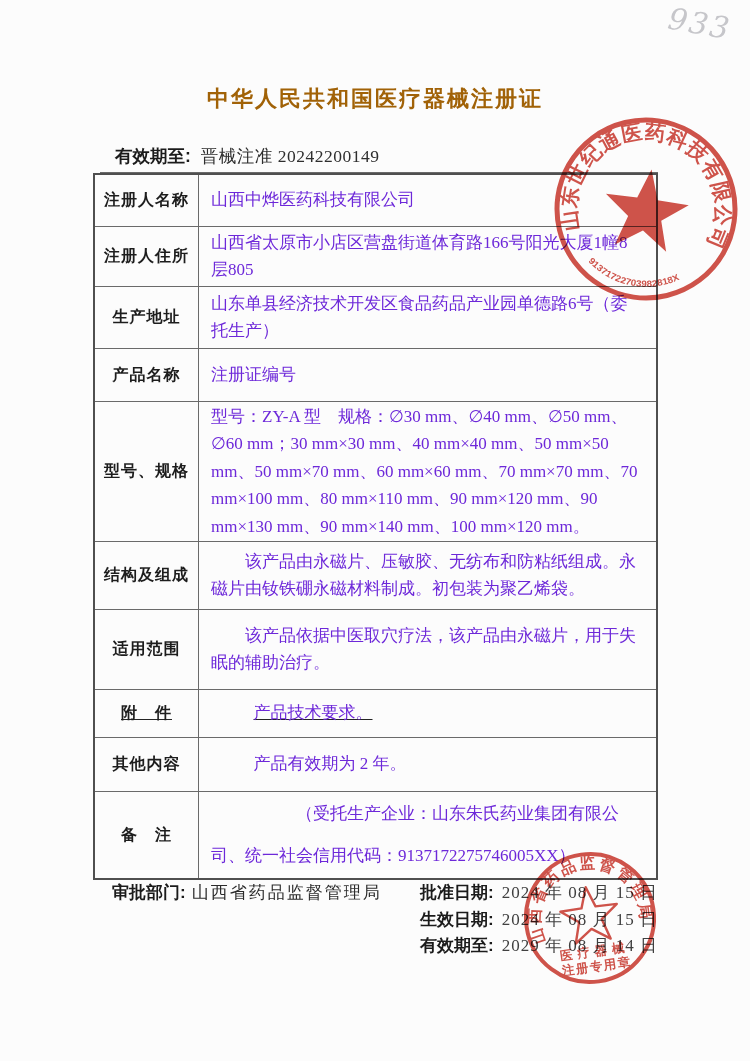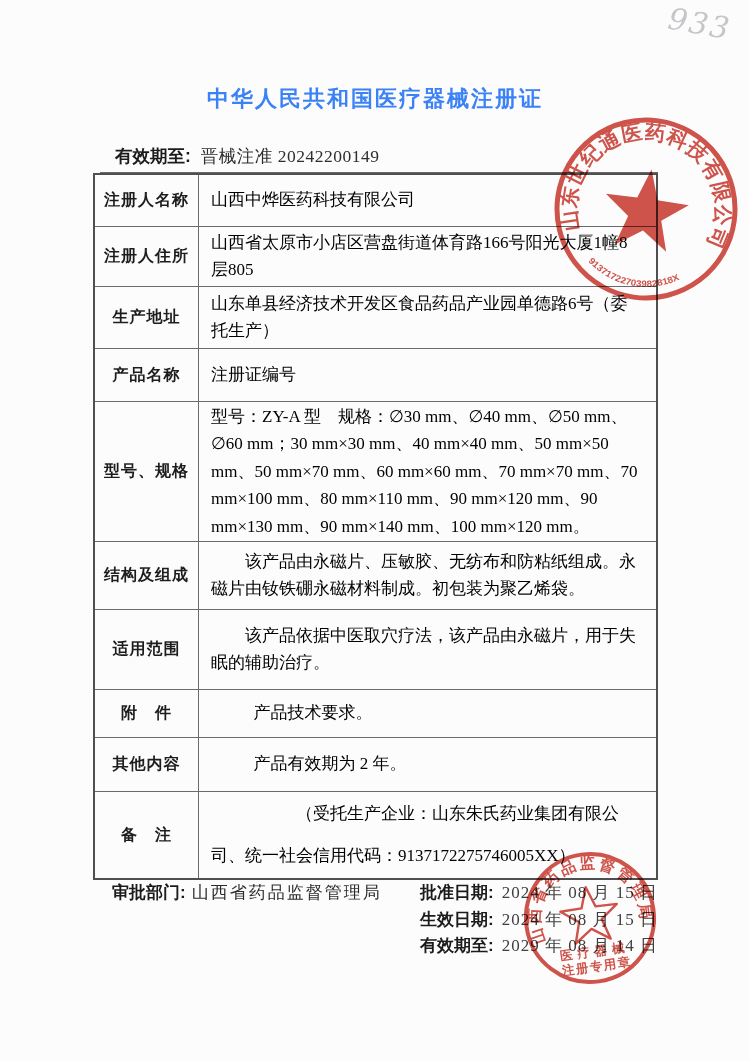--- a/index.html
+++ b/index.html
@@ -9,48 +9,48 @@
     font-family:"Liberation Serif","DejaVu Serif",serif;color:#242424;
   }
   .hand-note{
     position:absolute;left:668px;top:6px;font-size:30px;color:#bdbdc2;
     font-style:italic;transform:rotate(10deg);letter-spacing:2px;
     font-family:"DejaVu Serif",serif;opacity:.85;
   }
   .title{
     position:absolute;left:0;top:84px;width:750px;text-align:center;
     font-family:"Liberation Sans","DejaVu Sans",sans-serif;
-    font-weight:bold;font-size:22px;letter-spacing:2px;color:#3b82f6;
+    font-weight:bold;font-size:22px;letter-spacing:2px;color:#a16207;
   }
   .cert-line{position:absolute;left:115px;top:144px;font-size:17.5px;white-space:nowrap;}
   .cert-line .lbl{font-family:"Liberation Sans","DejaVu Sans",sans-serif;font-weight:bold;color:#1b1b1b;}
   .cert-line .val{margin-left:10px;letter-spacing:.5px;color:#2e2e2e;}
   .cert-underline{position:absolute;left:100px;top:172px;width:558px;height:1px;background:#6a6a6a;}
 
   .reg-table{
     position:absolute;left:93px;top:173px;width:565px;
     border:2px solid #4f4f4f;box-sizing:border-box;background:transparent;
   }
   .trow{display:flex;box-sizing:border-box;border-bottom:1.4px solid #6a6a6a;}
   .trow:last-child{border-bottom:none;}
   .tlabel{
     width:104px;flex:0 0 104px;box-sizing:border-box;border-right:1.4px solid #6a6a6a;
     display:flex;align-items:center;justify-content:center;text-align:center;
     font-family:"Liberation Sans","DejaVu Sans",sans-serif;font-weight:bold;
     font-size:16px;color:#1d1d1d;letter-spacing:1px;padding:2px;
   }
   .tvalue{
     flex:1;display:flex;align-items:center;box-sizing:border-box;
-    padding:5px 16px 5px 12px;font-size:17px;line-height:1.55;color:#000000;
+    padding:5px 16px 5px 12px;font-size:17px;line-height:1.55;color:#6d28d9;
   }
   .tvalue .txt{width:100%;}
   
   .trow.r1{height:52px;} .trow.r2{height:60px;} .trow.r3{height:62px;}
   .trow.r4{height:53px;} .trow.r5{height:140px;} .trow.r6{height:68px;}
-  .trow.r7{height:80px;} .trow.r8{height:48px;} .trow.r9{height:54px;}
+  .trow.r7{height:80px;} .trow.r8{height:48px;text-decoration:underline;} .trow.r9{height:54px;}
   .trow.r10{height:86px;}
   .trow.r5 .tvalue{line-height:1.62;}
   .trow.r6 .txt,.trow.r7 .txt{text-indent:2em;}
   .trow.r8 .txt,.trow.r9 .txt{text-indent:2.5em;}
   .trow.r10 .tvalue{line-height:2.45;}
   .trow.r10 .txt{text-indent:5em;}
 
   .dept-line{position:absolute;left:112px;top:881px;font-size:17px;white-space:nowrap;}
   .dept-line .lbl,.date-row .lbl{
     font-family:"Liberation Sans","DejaVu Sans",sans-serif;font-weight:bold;color:#1b1b1b;

